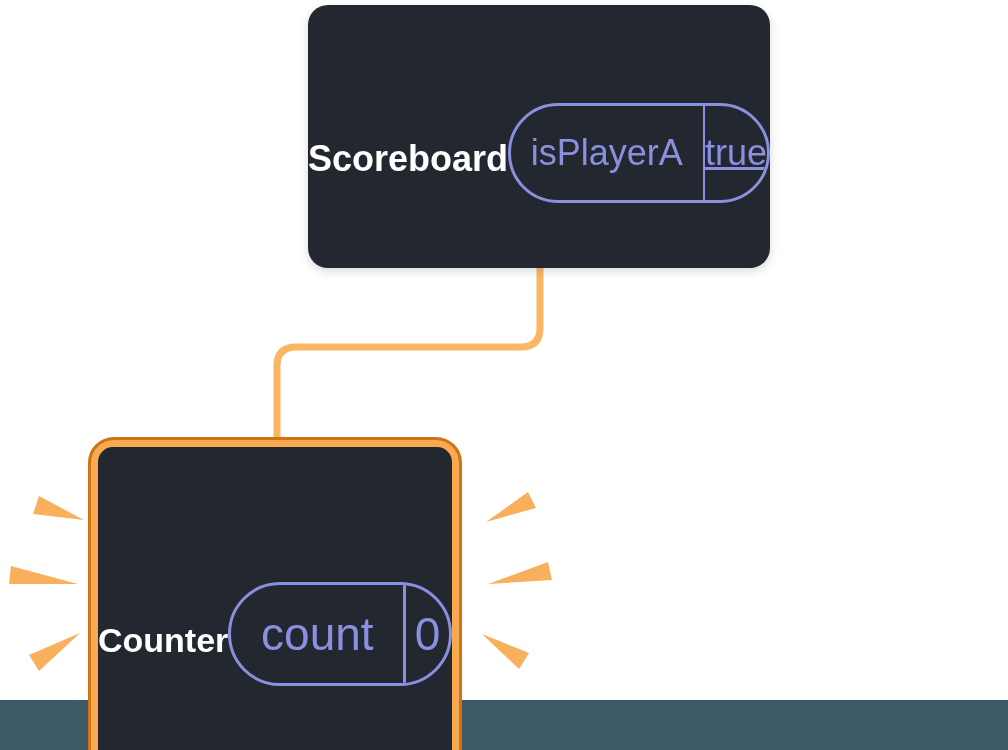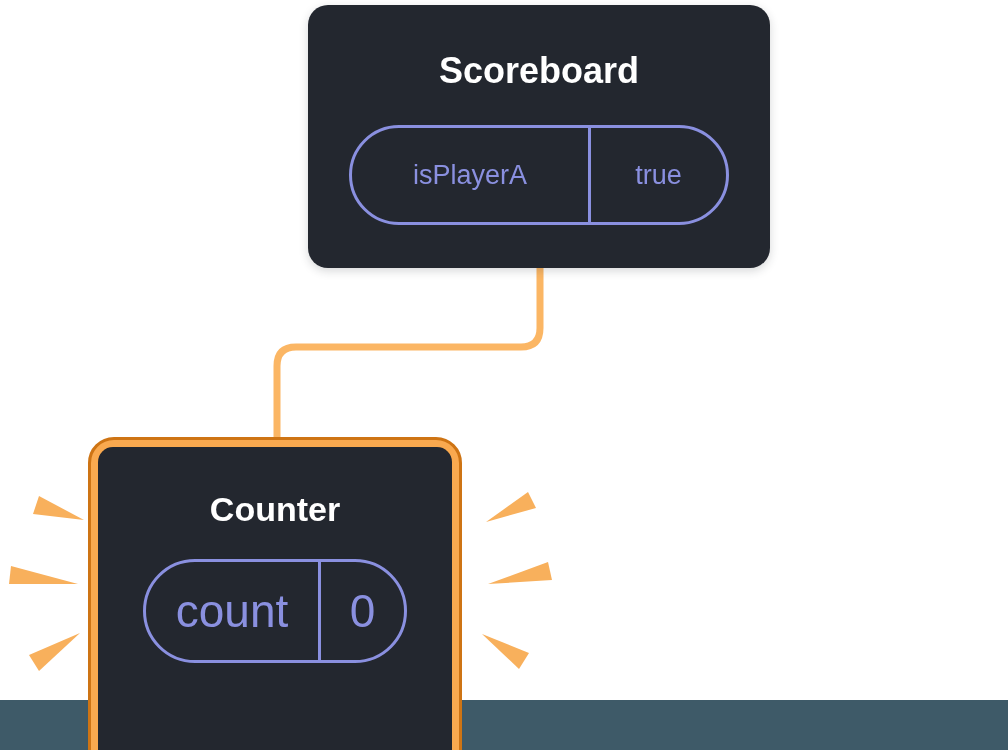--- a/index.html
+++ b/index.html
@@ -30,21 +30,21 @@
     position: absolute;
     left: 0;
     top: 0;
     pointer-events: none;
   }
   .card {
     position: absolute;
     background: #23272F;
     border-radius: 20px;
     display: flex;
-    flex-direction: column;
+    flex-direction: row;
     align-items: center;
     box-sizing: border-box;
   }
   .scoreboard {
     left: 308px;
     top: 5px;
     width: 462px;
     height: 263px;
     box-shadow: 0 3px 10px rgba(35, 39, 47, 0.18);
   }
@@ -56,40 +56,40 @@
   }
   .scoreboard .card-title {
     margin-top: 44px;
   }
   .pill {
     display: flex;
     align-items: stretch;
     border: 3px solid #8A90E0;
     border-radius: 999px;
     color: #8A90E0;
-    font-size: 27px;
+    font-size: 36px;
     box-sizing: border-box;
     overflow: hidden;
   }
   .pill .cell {
     display: flex;
     align-items: center;
     justify-content: center;
   }
   .pill .divider {
     width: 3px;
     background: #8A90E0;
   }
   .scoreboard .pill {
     margin-top: 32px;
     width: 380px;
     height: 100px;
   }
   .scoreboard .cell-key { width: 236px; }
-  .scoreboard .cell-val { flex: 1; }
+  .scoreboard .cell-val { flex: 1; text-decoration: underline; }
 
   .counter-wrap {
     position: absolute;
     left: 88px;
     top: 437px;
     width: 374px;
     height: 364px;
     background: #F9A94F;
     border: 3px solid #CE7414;
     border-radius: 26px;

